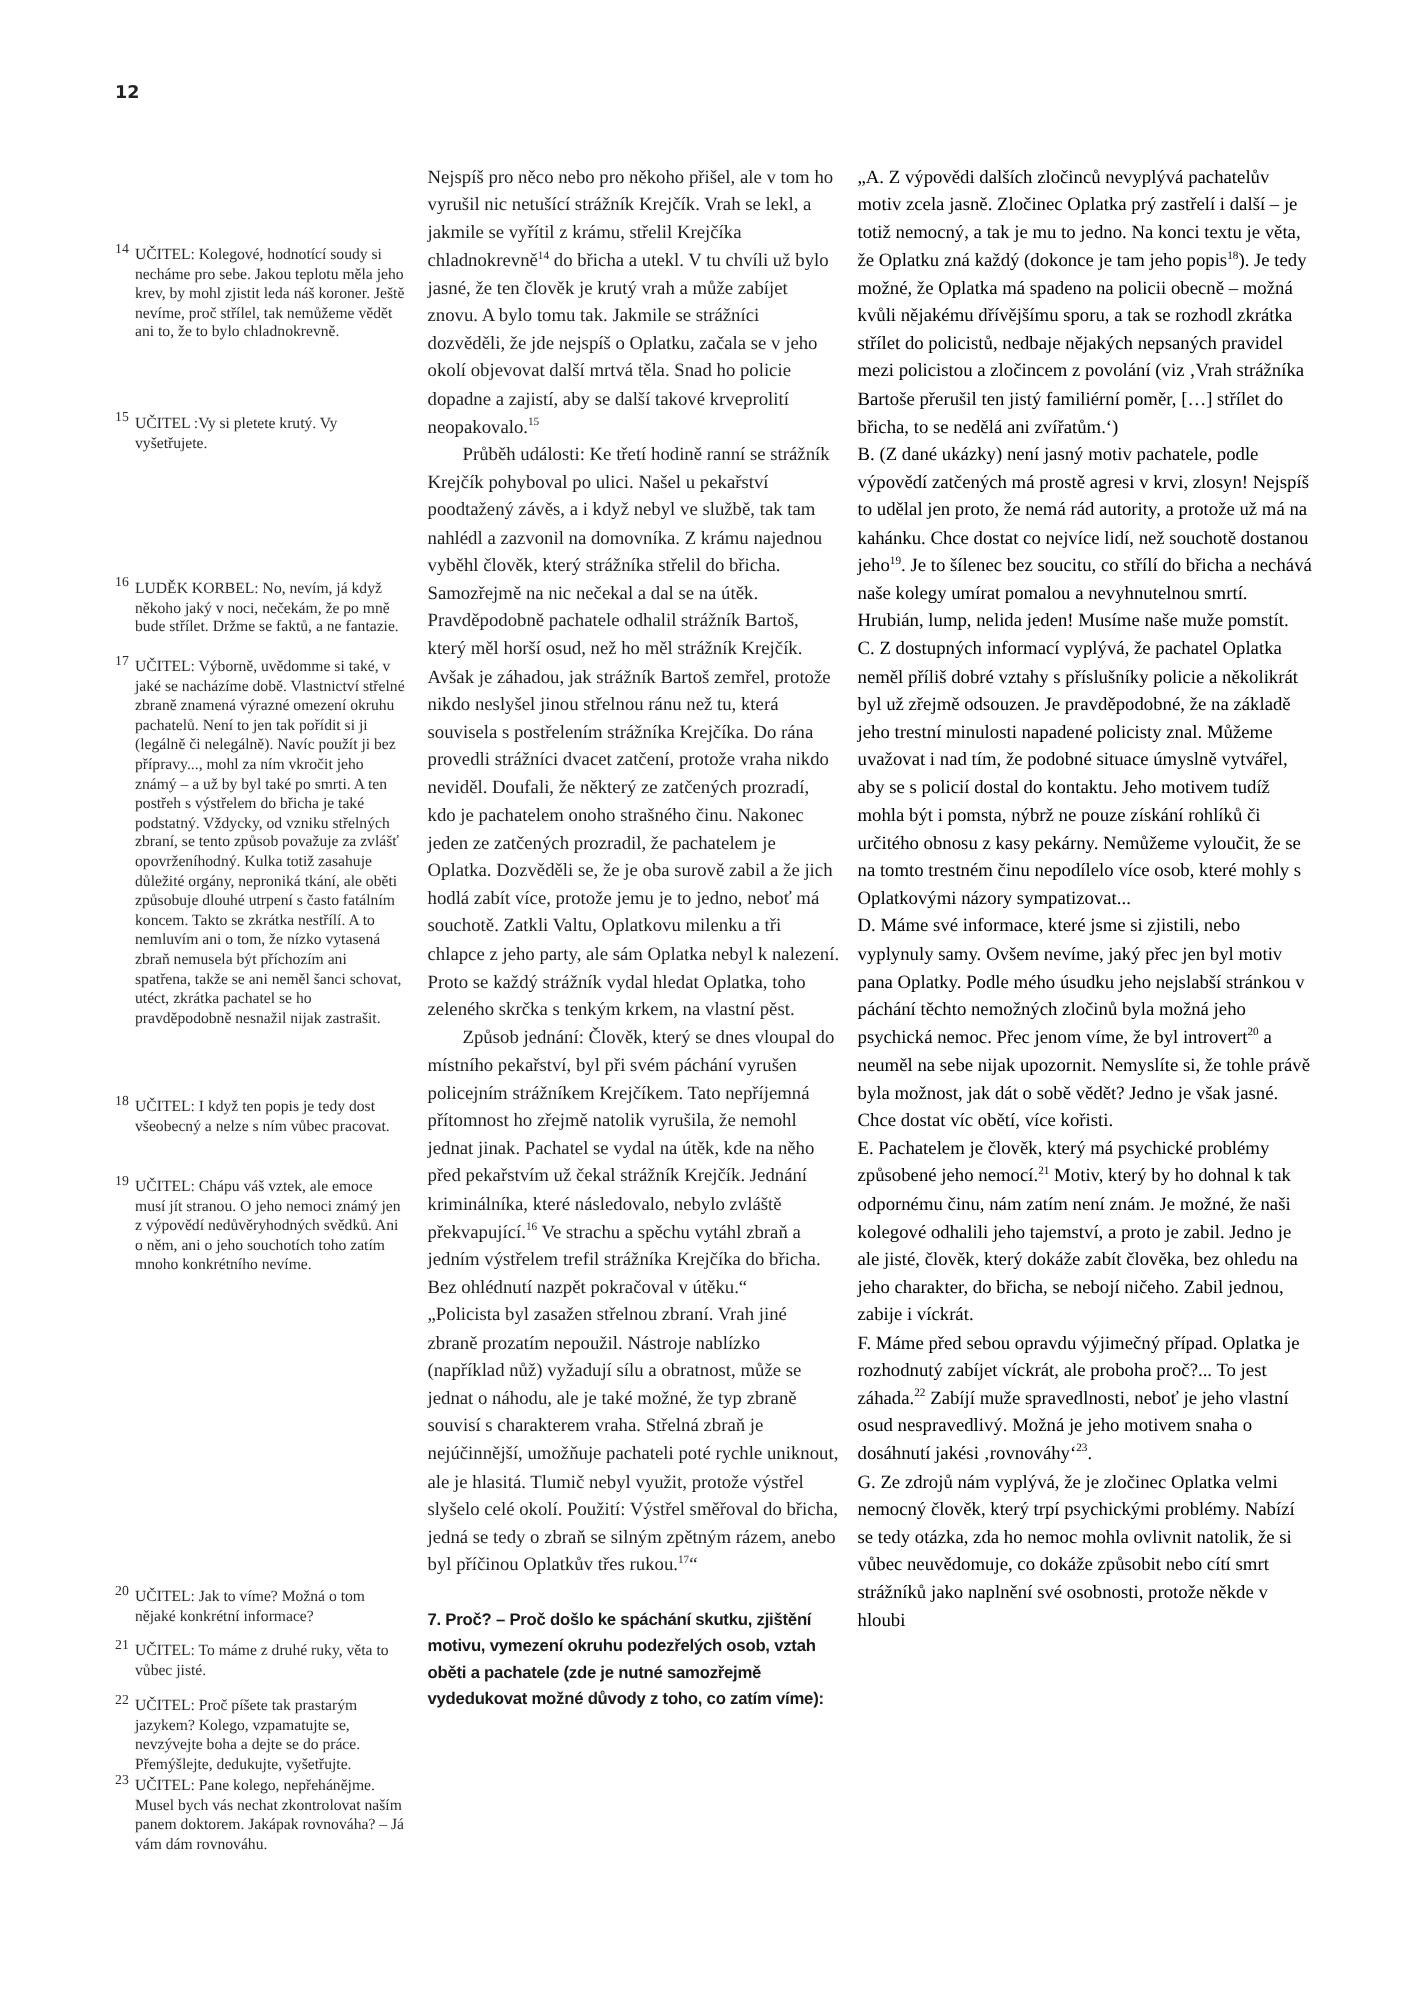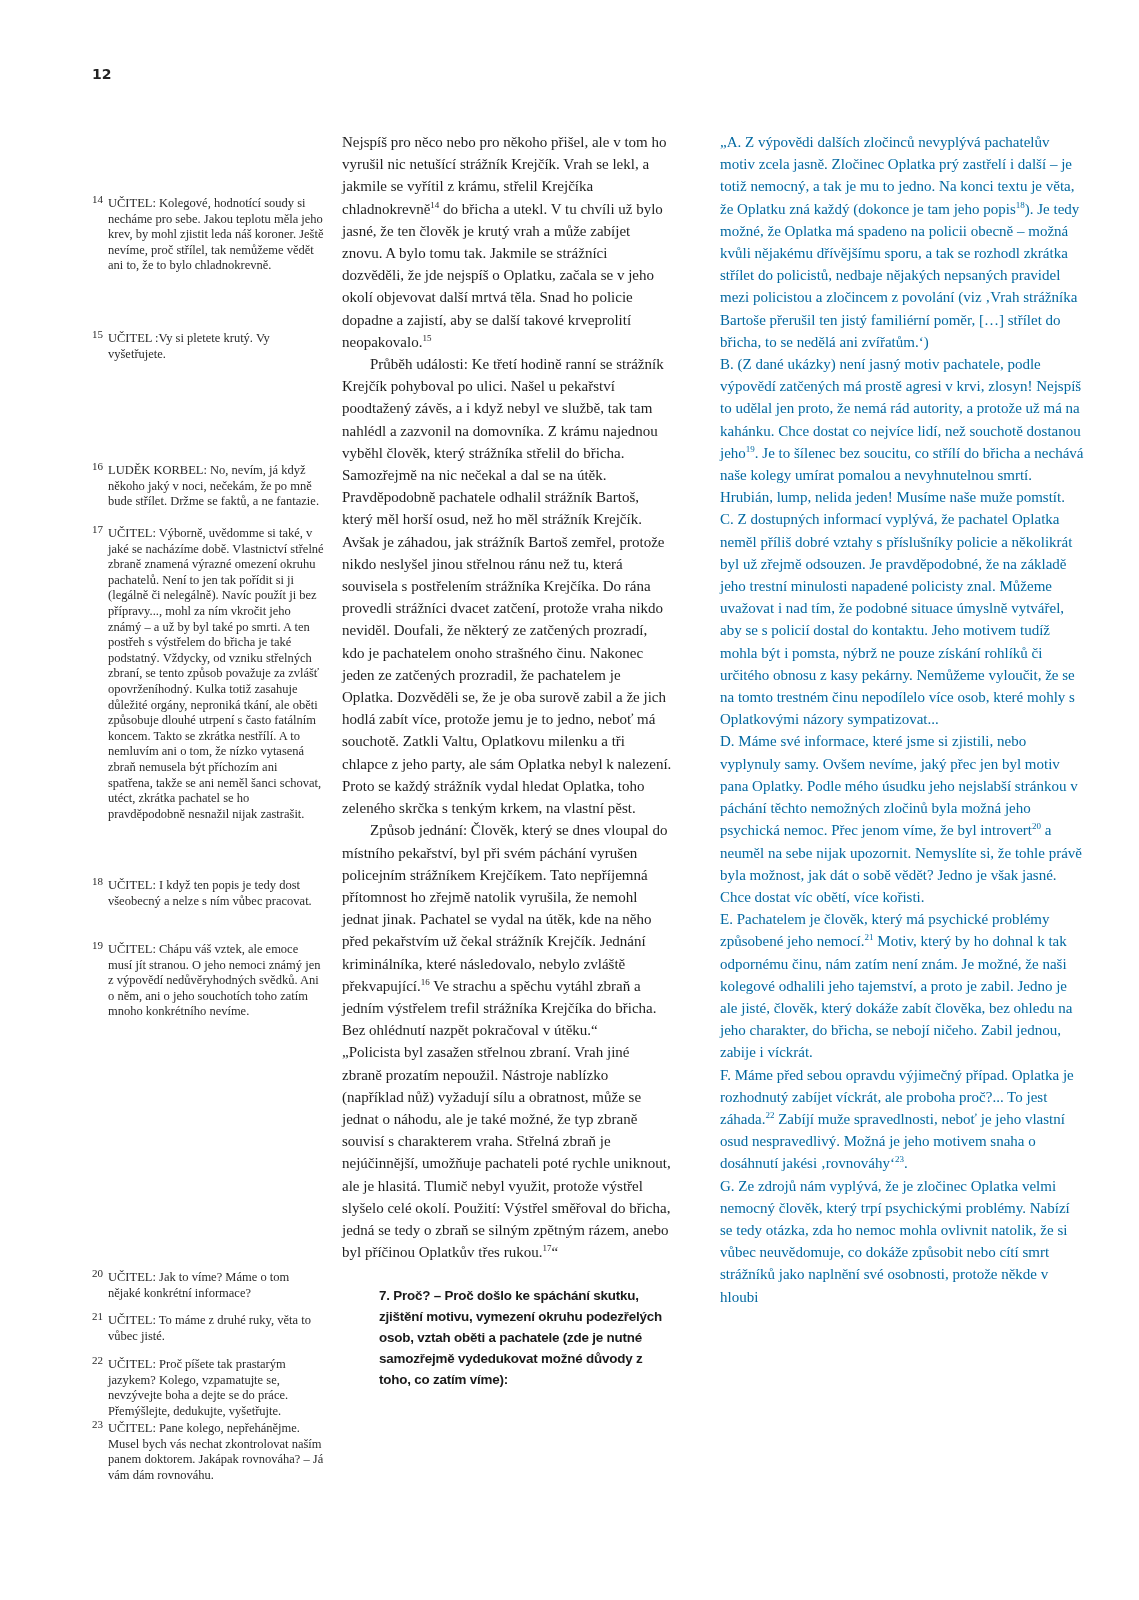--- a/index.html
+++ b/index.html
@@ -15,22 +15,22 @@
   .note { position: absolute; left: 0; width: 232px; }
   .note .num {
     position: absolute; left: 0; top: -4px; font-size: 11px;
   }
   .note .txt { display: block; margin-left: 16px; }
   .col-main {
     position: absolute; left: 342px; top: 131px; width: 330px;
     font-family: "Liberation Serif", serif; font-size: 15px; line-height: 22.2px; color: #1e1e1e;
   }
   .col-right {
-    position: absolute; left: 720px; top: 131px; width: 365px;
-    font-family: "Liberation Serif", serif; font-size: 15px; line-height: 22.2px; color: #0369a1;
+    position: absolute; left: 686px; top: 131px; width: 365px;
+    font-family: "Liberation Serif", serif; font-size: 15px; line-height: 22.2px; color: #000000;
   }
   p { margin: 0; }
   .indent { text-indent: 28px; }
   .heading {
     font-family: "Liberation Sans", sans-serif; font-weight: bold; font-size: 13.4px; line-height: 21px;
     letter-spacing: -0.2px; color: #1a1a1a;
   }
   sup { font-size: 9px; line-height: 0; vertical-align: super; }
   .item { margin: 0; }
 </style>
@@ -59,42 +59,42 @@
   <div class="note" style="top:878px;">
     <span class="num">18</span>
     <span class="txt">UČITEL: I když ten popis je tedy dost všeobecný a nelze s ním vůbec pracovat.</span>
   </div>
   <div class="note" style="top:942px;">
     <span class="num">19</span>
     <span class="txt">UČITEL: Chápu váš vztek, ale emoce musí jít stranou. O jeho nemoci známý jen z výpovědí nedůvěryhodných svědků. Ani o něm, ani o jeho souchotích toho zatím mnoho konkrétního nevíme.</span>
   </div>
   <div class="note" style="top:1270px;">
     <span class="num">20</span>
-    <span class="txt">UČITEL: Jak to víme? Máme o tom nějaké konkrétní informace?</span>
+    <span class="txt">UČITEL: Jak to víme? Možná o tom nějaké konkrétní informace?</span>
   </div>
   <div class="note" style="top:1313px;">
     <span class="num">21</span>
     <span class="txt">UČITEL: To máme z druhé ruky, věta to vůbec jisté.</span>
   </div>
   <div class="note" style="top:1357px;">
     <span class="num">22</span>
     <span class="txt">UČITEL: Proč píšete tak prastarým jazykem? Kolego, vzpamatujte se, nevzývejte boha a dejte se do práce. Přemýšlejte, dedukujte, vyšetřujte.</span>
   </div>
   <div class="note" style="top:1421px;">
     <span class="num">23</span>
     <span class="txt">UČITEL: Pane kolego, nepřeháněјme. Musel bych vás nechat zkontrolovat naším panem doktorem. Jakápak rovnováha? – Já vám dám rovnováhu.</span>
   </div>
 </div>
 
 <div class="col-main">
   <p><span>Nejspíš pro něco nebo pro někoho přišel, ale v tom ho vyrušil nic netušící strážník Krejčík. Vrah se lekl, a jakmile se vyřítil z krámu, střelil Krejčíka chladnokrevně</span><sup>14</sup><span> do břicha a utekl. V tu chvíli už bylo jasné, že ten člověk je krutý vrah a může zabíjet znovu. A bylo tomu tak. Jakmile se strážníci dozvěděli, že jde nejspíš o Oplatku, začala se v jeho okolí objevovat další mrtvá těla. Snad ho policie dopadne a zajistí, aby se další takové krveprolití neopakovalo.</span><sup>15</sup></p>
   <p class="indent">Průběh události: Ke třetí hodině ranní se strážník Krejčík pohyboval po ulici. Našel u pekařství poodtažený závěs, a i když nebyl ve službě, tak tam nahlédl a zazvonil na domovníka. Z krámu najednou vyběhl člověk, který strážníka střelil do břicha. Samozřejmě na nic nečekal a dal se na útěk. Pravděpodobně pachatele odhalil strážník Bartoš, který měl horší osud, než ho měl strážník Krejčík. Avšak je záhadou, jak strážník Bartoš zemřel, protože nikdo neslyšel jinou střelnou ránu než tu, která souvisela s postřelením strážníka Krejčíka. Do rána provedli strážníci dvacet zatčení, protože vraha nikdo neviděl. Doufali, že některý ze zatčených prozradí, kdo je pachatelem onoho strašného činu. Nakonec jeden ze zatčených prozradil, že pachatelem je Oplatka. Dozvěděli se, že je oba surově zabil a že jich hodlá zabít více, protože jemu je to jedno, neboť má souchotě. Zatkli Valtu, Oplatkovu milenku a tři chlapce z jeho party, ale sám Oplatka nebyl k nalezení. Proto se každý strážník vydal hledat Oplatka, toho zeleného skrčka s tenkým krkem, na vlastní pěst.</p>
   <p class="indent"><span>Způsob jednání: Člověk, který se dnes vloupal do místního pekařství, byl při svém páchání vyrušen policejním strážníkem Krejčíkem. Tato nepříjemná přítomnost ho zřejmě natolik vyrušila, že nemohl jednat jinak. Pachatel se vydal na útěk, kde na něho před pekařstvím už čekal strážník Krejčík. Jednání kriminálníka, které následovalo, nebylo zvláště překvapující.</span><sup>16</sup><span> Ve strachu a spěchu vytáhl zbraň a jedním výstřelem trefil strážníka Krejčíka do břicha. Bez ohlédnutí nazpět pokračoval v útěku.“</span></p>
   <p><span>„Policista byl zasažen střelnou zbraní. Vrah jiné zbraně prozatím nepoužil. Nástroje nablízko (například nůž) vyžadují sílu a obratnost, může se jednat o náhodu, ale je také možné, že typ zbraně souvisí s charakterem vraha. Střelná zbraň je nejúčinnější, umožňuje pachateli poté rychle uniknout, ale je hlasitá. Tlumič nebyl využit, protože výstřel slyšelo celé okolí. Použití: Výstřel směřoval do břicha, jedná se tedy o zbraň se silným zpětným rázem, anebo byl příčinou Oplatkův třes rukou.</span><sup>17</sup><span>“</span></p>
-  <p class="heading" style="margin-top:22px;margin-left:37px;">7. Proč? – Proč došlo ke spáchání skutku, zjištění motivu, vymezení okruhu podezřelých osob, vztah oběti a pachatele (zde je nutné samozřejmě vydedukovat možné důvody z toho, co zatím víme):</p>
+  <p class="heading" style="margin-top:22px;">7. Proč? – Proč došlo ke spáchání skutku, zjištění motivu, vymezení okruhu podezřelých osob, vztah oběti a pachatele (zde je nutné samozřejmě vydedukovat možné důvody z toho, co zatím víme):</p>
 </div>
 
 <div class="col-right">
   <p class="item"><span>„A. Z výpovědi dalších zločinců nevyplývá pachatelův motiv zcela jasně. Zločinec Oplatka prý zastřelí i další – je totiž nemocný, a tak je mu to jedno. Na konci textu je věta, že Oplatku zná každý (dokonce je tam jeho popis</span><sup>18</sup><span>). Je tedy možné, že Oplatka má spadeno na policii obecně – možná kvůli nějakému dřívějšímu sporu, a tak se rozhodl zkrátka střílet do policistů, nedbaje nějakých nepsaných pravidel mezi policistou a zločincem z povolání (viz ‚Vrah strážníka Bartoše přerušil ten jistý familiérní poměr, […] střílet do břicha, to se nedělá ani zvířatům.‘)</span></p>
   <p class="item"><span>B. (Z dané ukázky) není jasný motiv pachatele, podle výpovědí zatčených má prostě agresi v krvi, zlosyn! Nejspíš to udělal jen proto, že nemá rád autority, a protože už má na kahánku. Chce dostat co nejvíce lidí, než souchotě dostanou jeho</span><sup>19</sup><span>. Je to šílenec bez soucitu, co střílí do břicha a nechává naše kolegy umírat pomalou a nevyhnutelnou smrtí. Hrubián, lump, nelida jeden! Musíme naše muže pomstít.</span></p>
   <p class="item">C. Z dostupných informací vyplývá, že pachatel Oplatka neměl příliš dobré vztahy s příslušníky policie a několikrát byl už zřejmě odsouzen. Je pravděpodobné, že na základě jeho trestní minulosti napadené policisty znal. Můžeme uvažovat i nad tím, že podobné situace úmyslně vytvářel, aby se s policií dostal do kontaktu. Jeho motivem tudíž mohla být i pomsta, nýbrž ne pouze získání rohlíků či určitého obnosu z kasy pekárny. Nemůžeme vyloučit, že se na tomto trestném činu nepodílelo více osob, které mohly s Oplatkovými názory sympatizovat...</p>
   <p class="item"><span>D. Máme své informace, které jsme si zjistili, nebo vyplynuly samy. Ovšem nevíme, jaký přec jen byl motiv pana Oplatky. Podle mého úsudku jeho nejslabší stránkou v páchání těchto nemožných zločinů byla možná jeho psychická nemoc. Přec jenom víme, že byl introvert</span><sup>20</sup><span> a neuměl na sebe nijak upozornit. Nemyslíte si, že tohle právě byla možnost, jak dát o sobě vědět? Jedno je však jasné. Chce dostat víc obětí, více kořisti.</span></p>
   <p class="item"><span>E. Pachatelem je člověk, který má psychické problémy způsobené jeho nemocí.</span><sup>21</sup><span> Motiv, který by ho dohnal k tak odpornému činu, nám zatím není znám. Je možné, že naši kolegové odhalili jeho tajemství, a proto je zabil. Jedno je ale jisté, člověk, který dokáže zabít člověka, bez ohledu na jeho charakter, do břicha, se nebojí ničeho. Zabil jednou, zabije i víckrát.</span></p>
   <p class="item"><span>F. Máme před sebou opravdu výjimečný případ. Oplatka je rozhodnutý zabíjet víckrát, ale proboha proč?... To jest záhada.</span><sup>22</sup><span> Zabíjí muže spravedlnosti, neboť je jeho vlastní osud nespravedlivý. Možná je jeho motivem snaha o dosáhnutí jakési ‚rovnováhy‘</span><sup>23</sup><span>.</span></p>
   <p class="item">G. Ze zdrojů nám vyplývá, že je zločinec Oplatka velmi nemocný člověk, který trpí psychickými problémy. Nabízí se tedy otázka, zda ho nemoc mohla ovlivnit natolik, že si vůbec neuvědomuje, co dokáže způsobit nebo cítí smrt strážníků jako naplnění své osobnosti, protože někde v hloubi</p>

